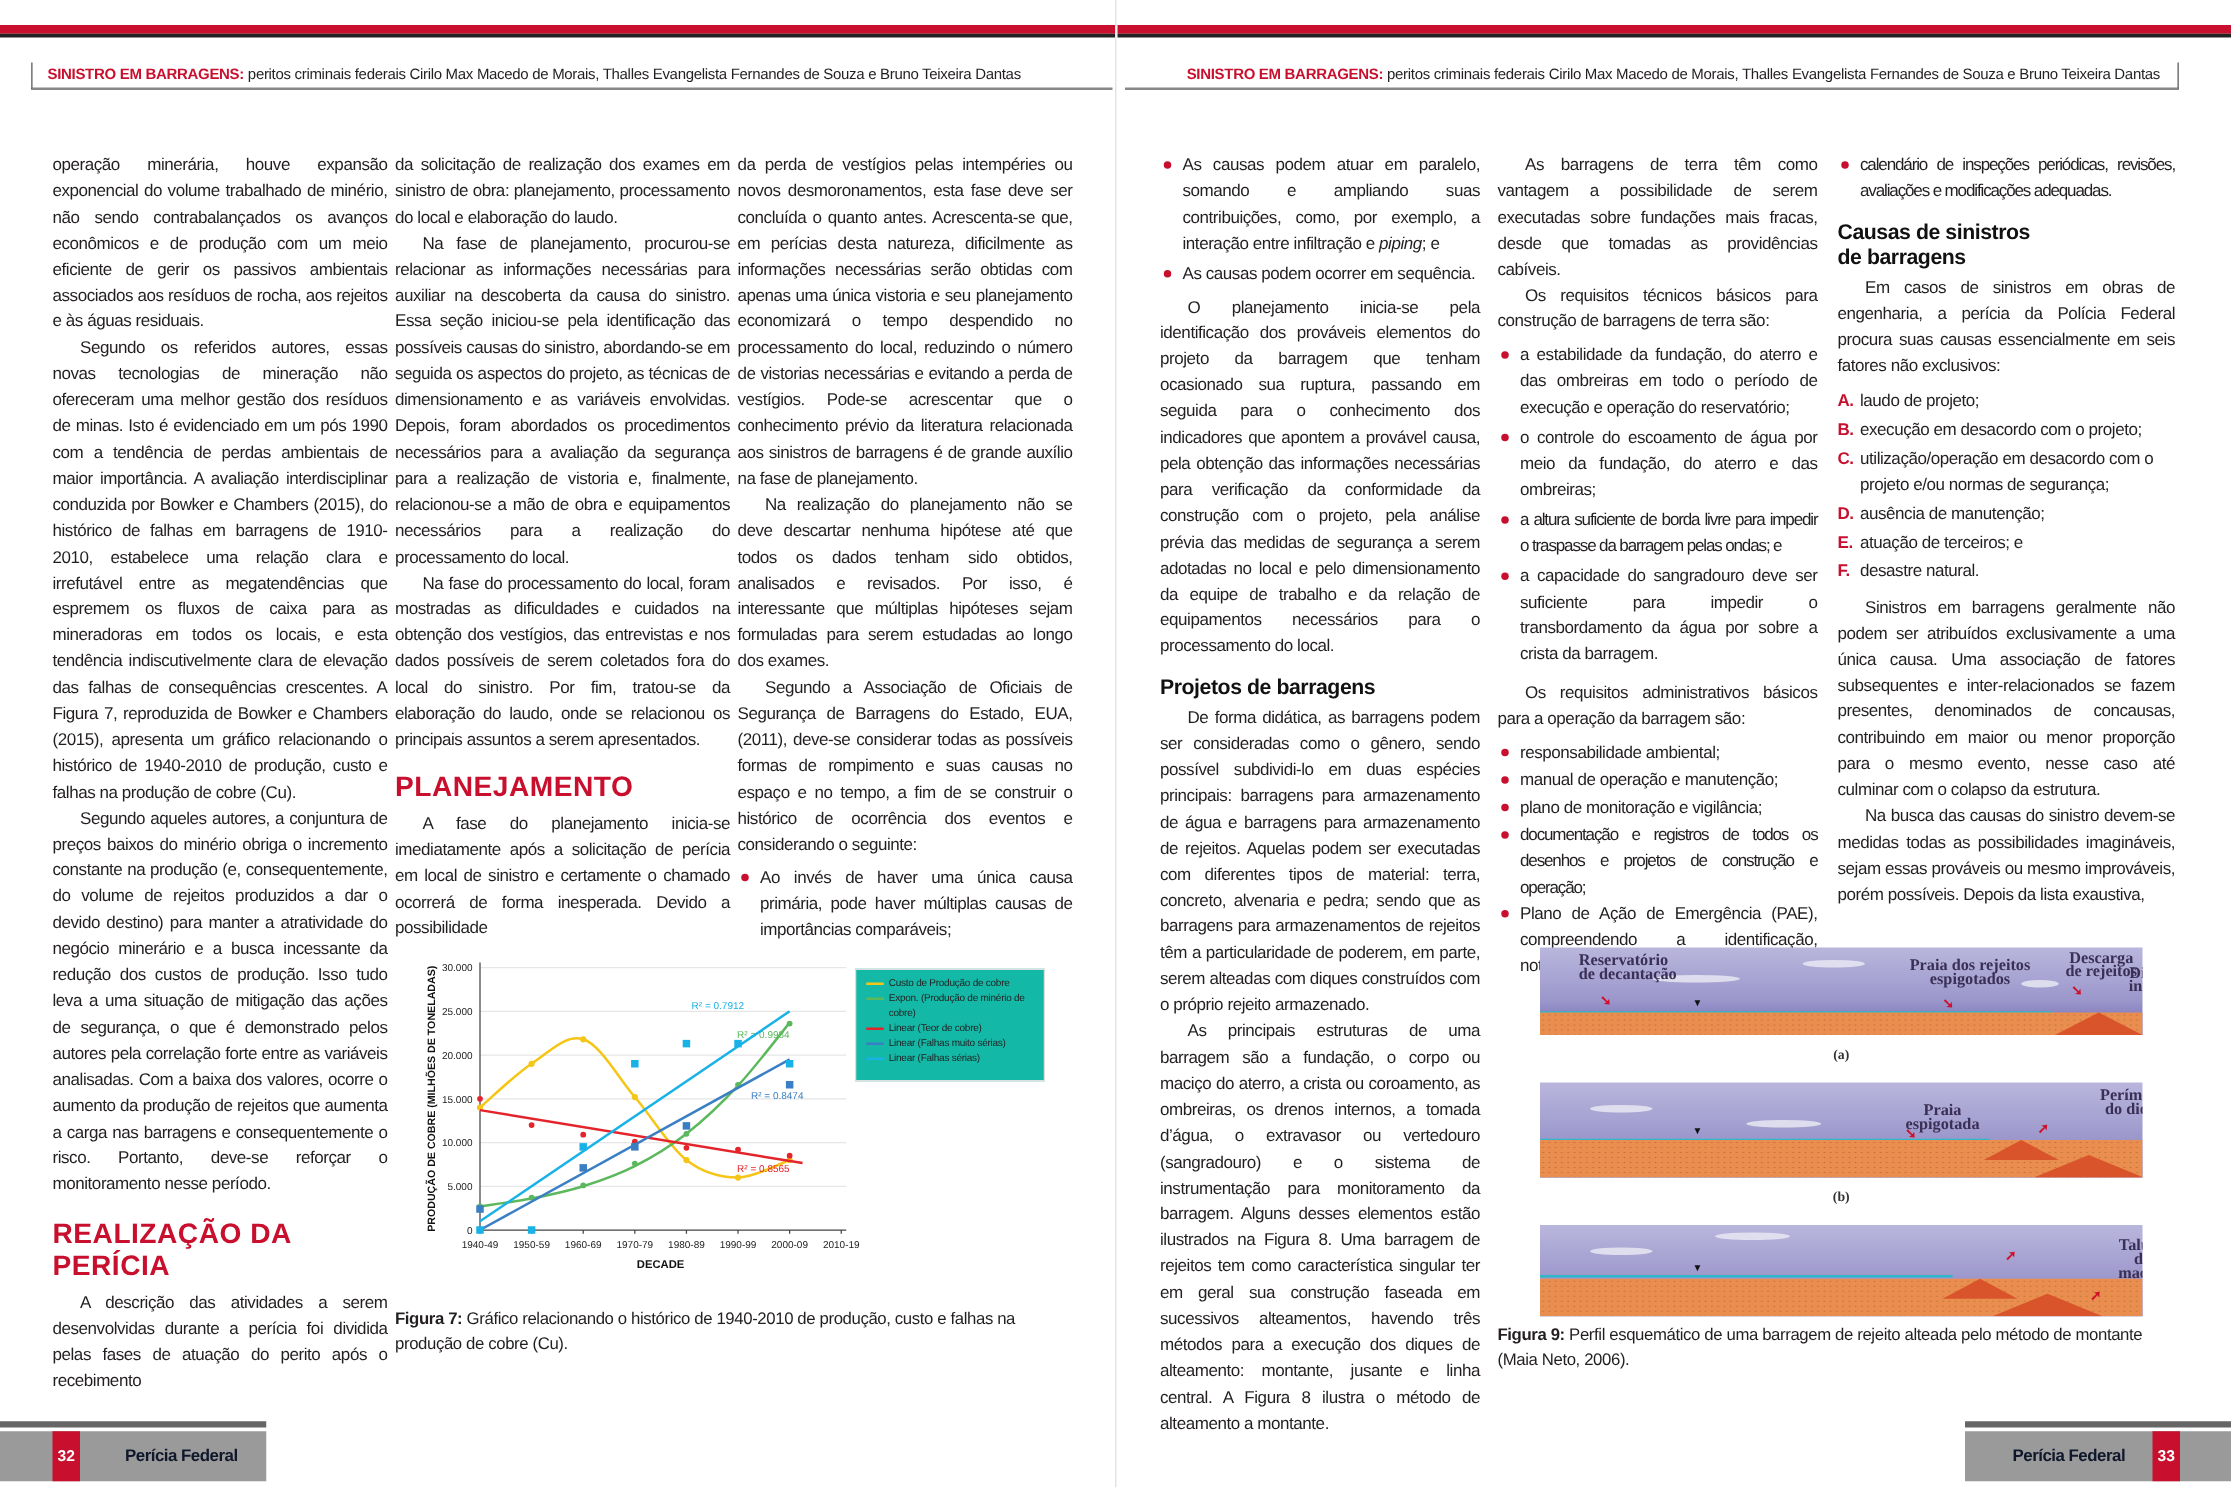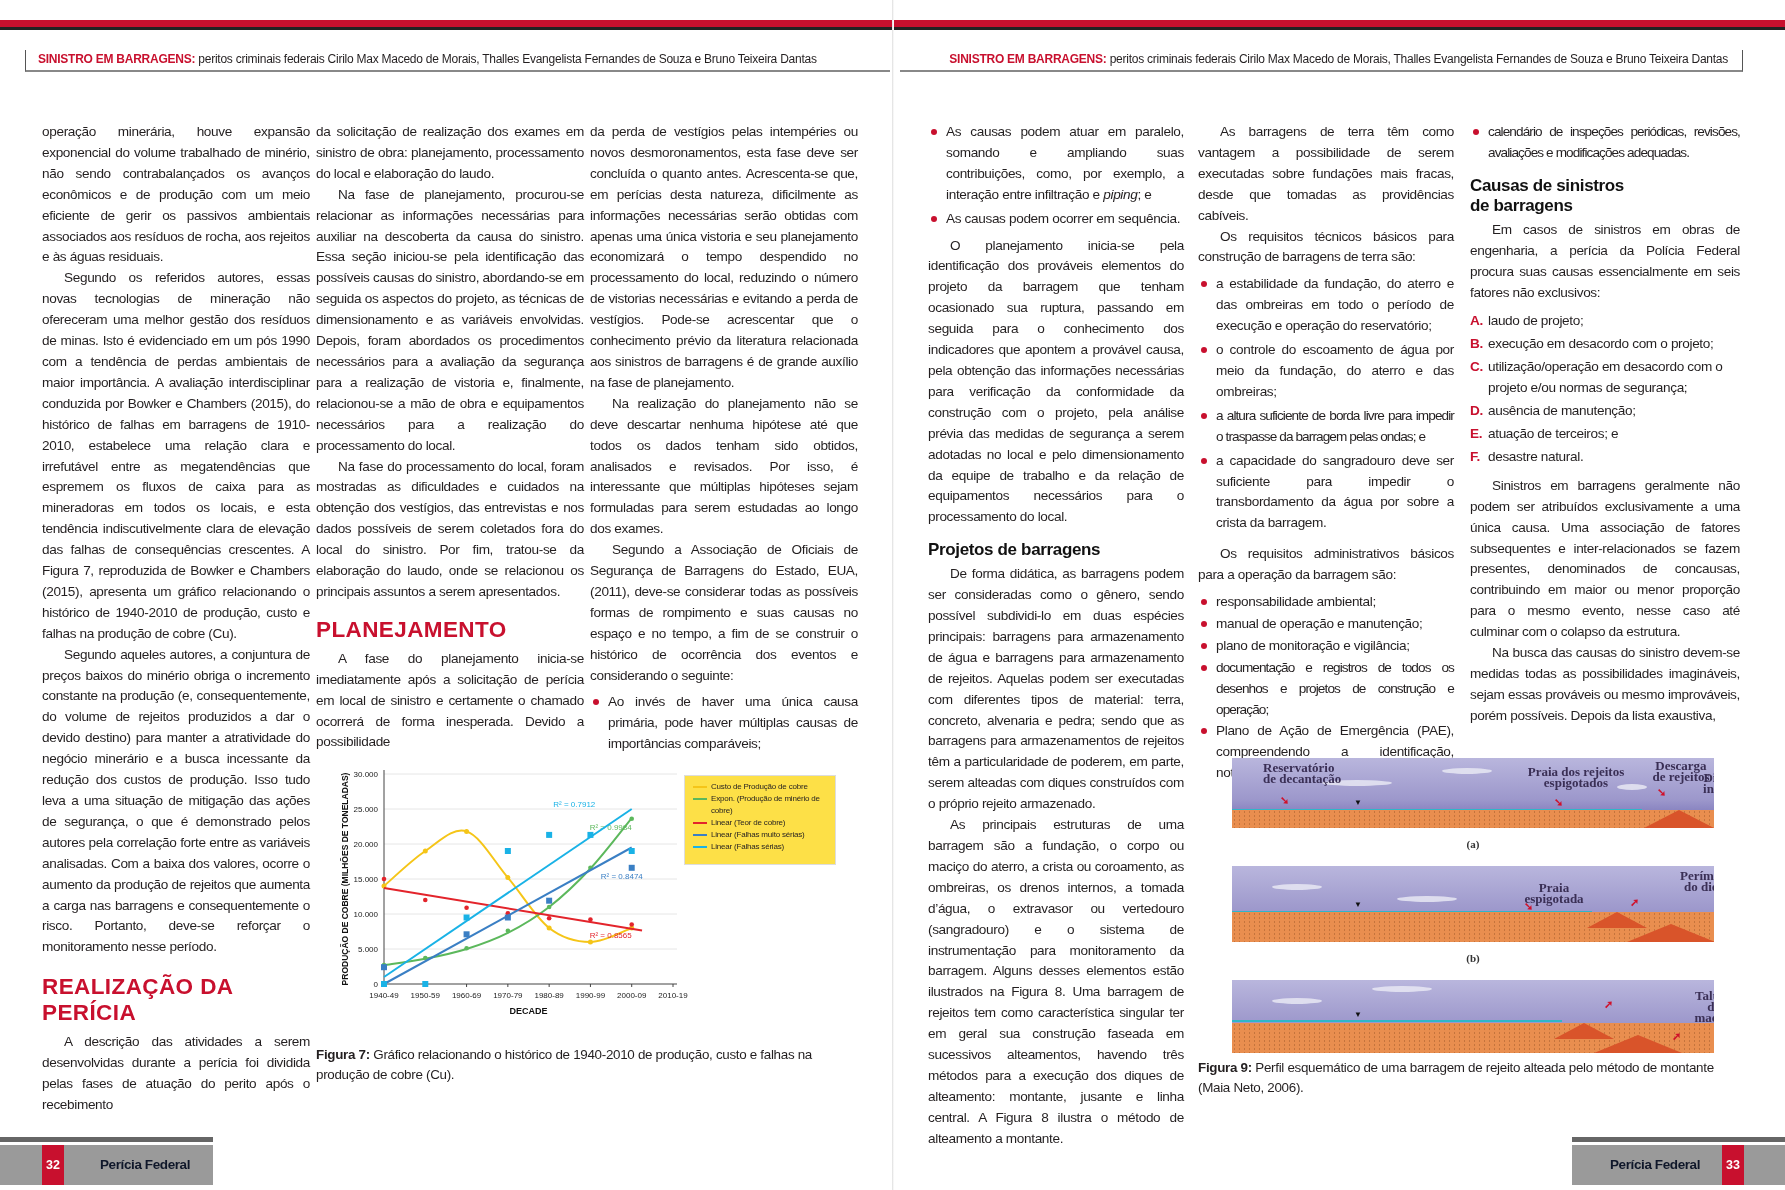--- a/index.html
+++ b/index.html
@@ -28,21 +28,21 @@
   ul.bul.tight li { margin-bottom: 1px; }
   .cond { letter-spacing: -0.9px; }
 
   ol.alpha { list-style: none; margin: 8px 0; }
   ol.alpha li { position: relative; padding-left: 18px; margin-bottom: 2px; text-align: left; }
   ol.alpha li .lt { position: absolute; left: 0; top: 0; color: #c8102e; font-weight: bold; }
 
   
   .chart-wrap { position: absolute; left: 318px; top: 752px; width: 540px; height: 280px; }
   .chart-wrap svg { position: absolute; left: 0; top: 0; }
-  .legend { position: absolute; left: 366px; top: 23px; width: 152px; height: 90px; border: 1px solid #ddd; background: #fde047; font-size: 8px; line-height: 12px; padding: 5px 4px; letter-spacing: -0.2px; }
+  .legend { position: absolute; left: 366px; top: 23px; width: 152px; height: 90px; border: 1px solid #ddd; background: #14b8a6; font-size: 8px; line-height: 12px; padding: 5px 4px; letter-spacing: -0.2px; }
   .legend .lg { position: relative; padding-left: 22px; }
   .legend .lg .sw { position: absolute; left: 4px; top: 5px; width: 14px; height: 2px; }
 
   .caption { position: absolute; font-size: 13.4px; line-height: 20px; letter-spacing: -0.3px; }
   .caption b { font-weight: bold; }
 
   
   .fig9 { position: absolute; left: 1232px; top: 758px; width: 482px; height: 295px; }
   .panel { position: absolute; left: 0; width: 482px; height: 70px; overflow: hidden; background: linear-gradient(to bottom, #b9b6dd 0%, #9c97cb 60%, #6b66b0 100%); }
   .panel .sand { position: absolute; left: 0; right: 0; bottom: 0; height: 18px; background: #e98e4f; background-image: radial-gradient(#c0703a 0.6px, transparent 0.8px); background-size: 5px 4px; }

